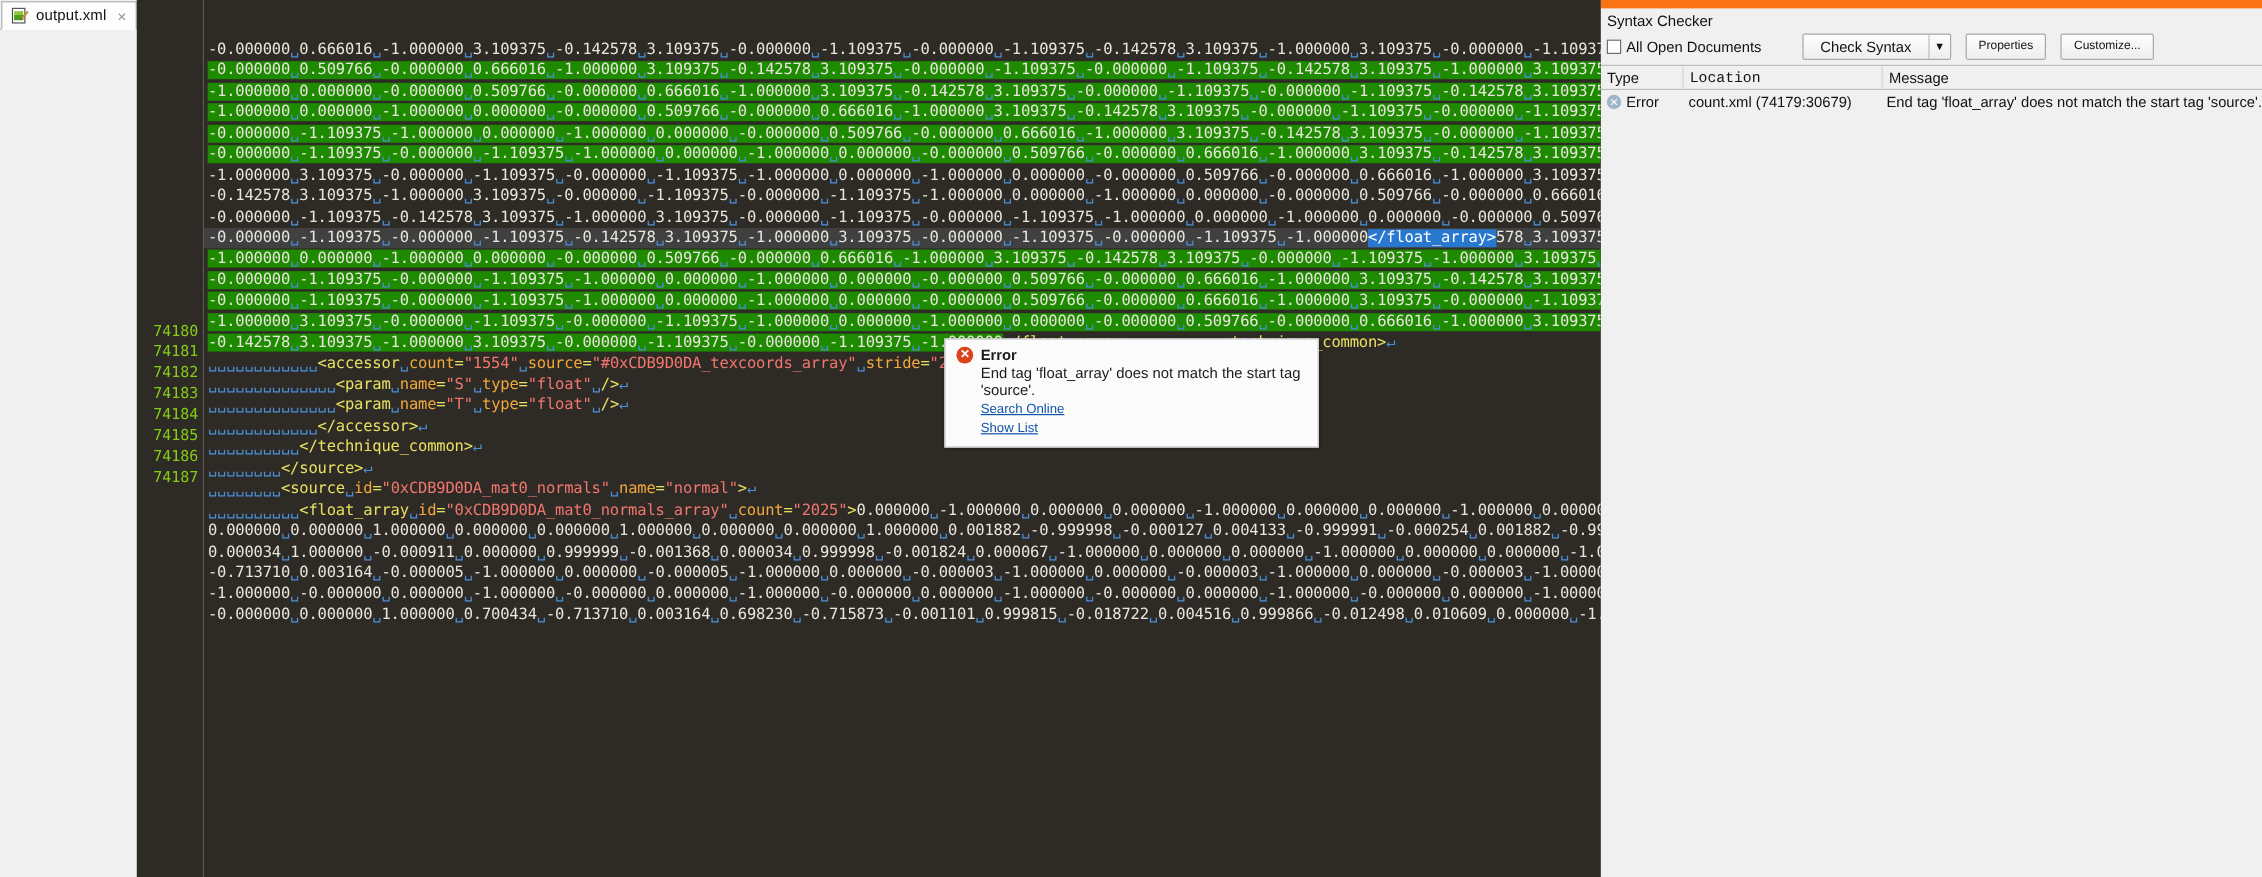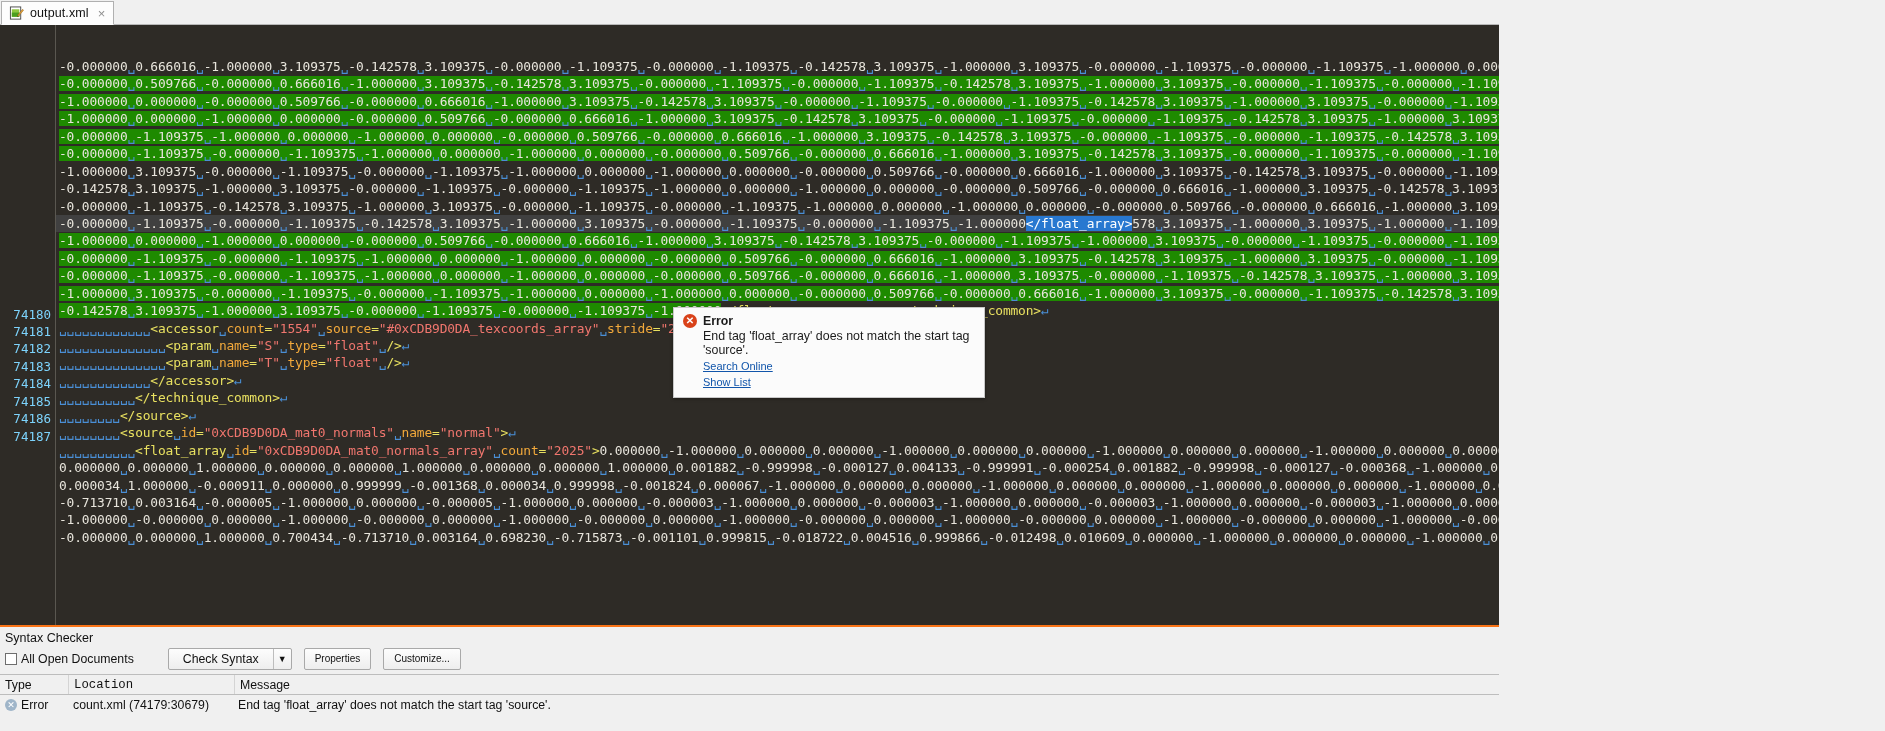--- a/index.html
+++ b/index.html
@@ -5,22 +5,22 @@
   * { box-sizing: border-box; }
   html, body {
     margin: 0; padding: 0;
     width: 1885px; height: 731px;
     overflow: hidden;
     background: #f0f0f0;
     font-family: "Liberation Sans", sans-serif;
   }
 
   #app {
-    width: 1499px; height: 731px;
-    display: flex; flex-direction: column;
+    width: 1885px; height: 731px;
+    display: flex; flex-direction: row;
     position: relative;
     background: #f0f0f0;
   }
 
   
   .tabbar {
     height: 25px;
     background: #f0f0f0;
     display: flex;
     align-items: flex-end;
@@ -69,22 +69,22 @@
   }
   .gutter {
     width: 56px;
     flex: 0 0 56px;
     background: #2e2b26;
     position: relative;
     text-align: right;
     padding-right: 5px;
     font-family: "DejaVu Sans Mono", monospace;
     font-size: 12.5px;
-    color: #7dd3fc;
-    padding-top: 19px;
+    color: #84cc16;
+    padding-top: 5px;
   }
   .gutter .gl { height: 17.45px; line-height: 17.45px; }
   .gutter-line {
     position: absolute;
     top: 0; bottom: 0; right: 0;
     width: 1px;
     background: #5a5750;
   }
   .code {
     flex: 1 1 auto;
@@ -144,21 +144,21 @@
   .err-link {
     padding-left: 20px; color: #1155aa;
     text-decoration: underline; font-size: 11px;
     display:block; line-height: 16px;
   }
 
   
   .panel {
     flex: 0 0 auto;
     background: #f0f0f0;
-    border-top: 2px solid #f97316;
+    border-top: 7px solid #f97316;
     height: 106px;
     display: flex; flex-direction: column;
   }
   .panel-title {
     font-size: 12.5px;
     color: #111;
     padding: 4px 0 3px 5px;
   }
   .panel-toolbar {
     display: flex; align-items: center;

